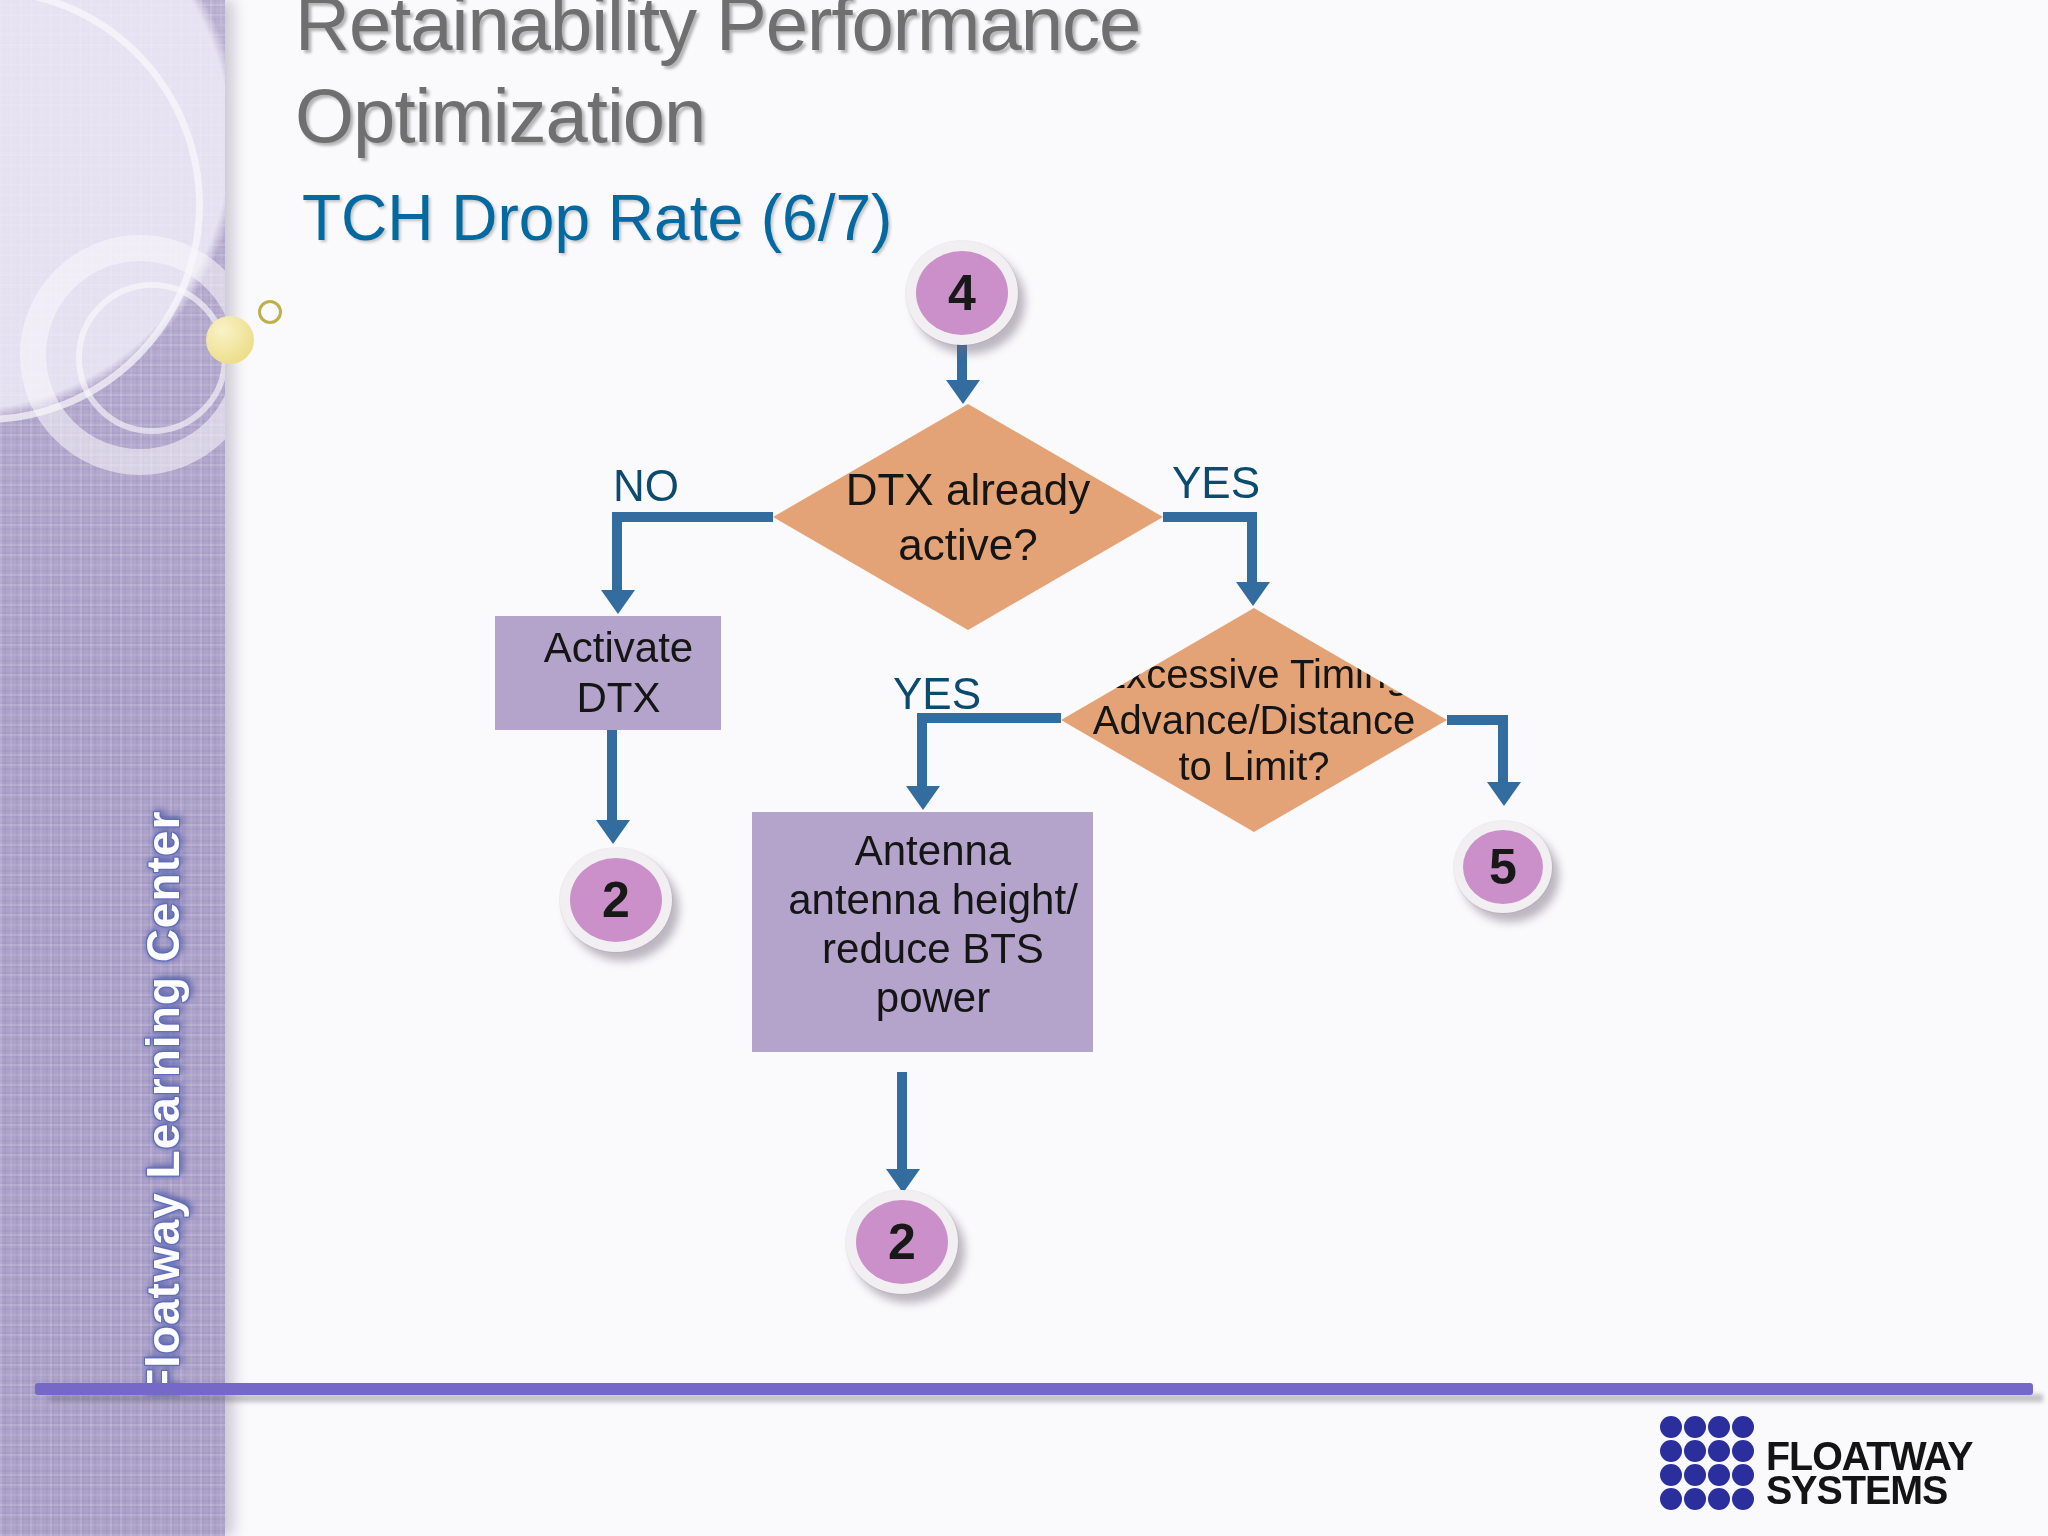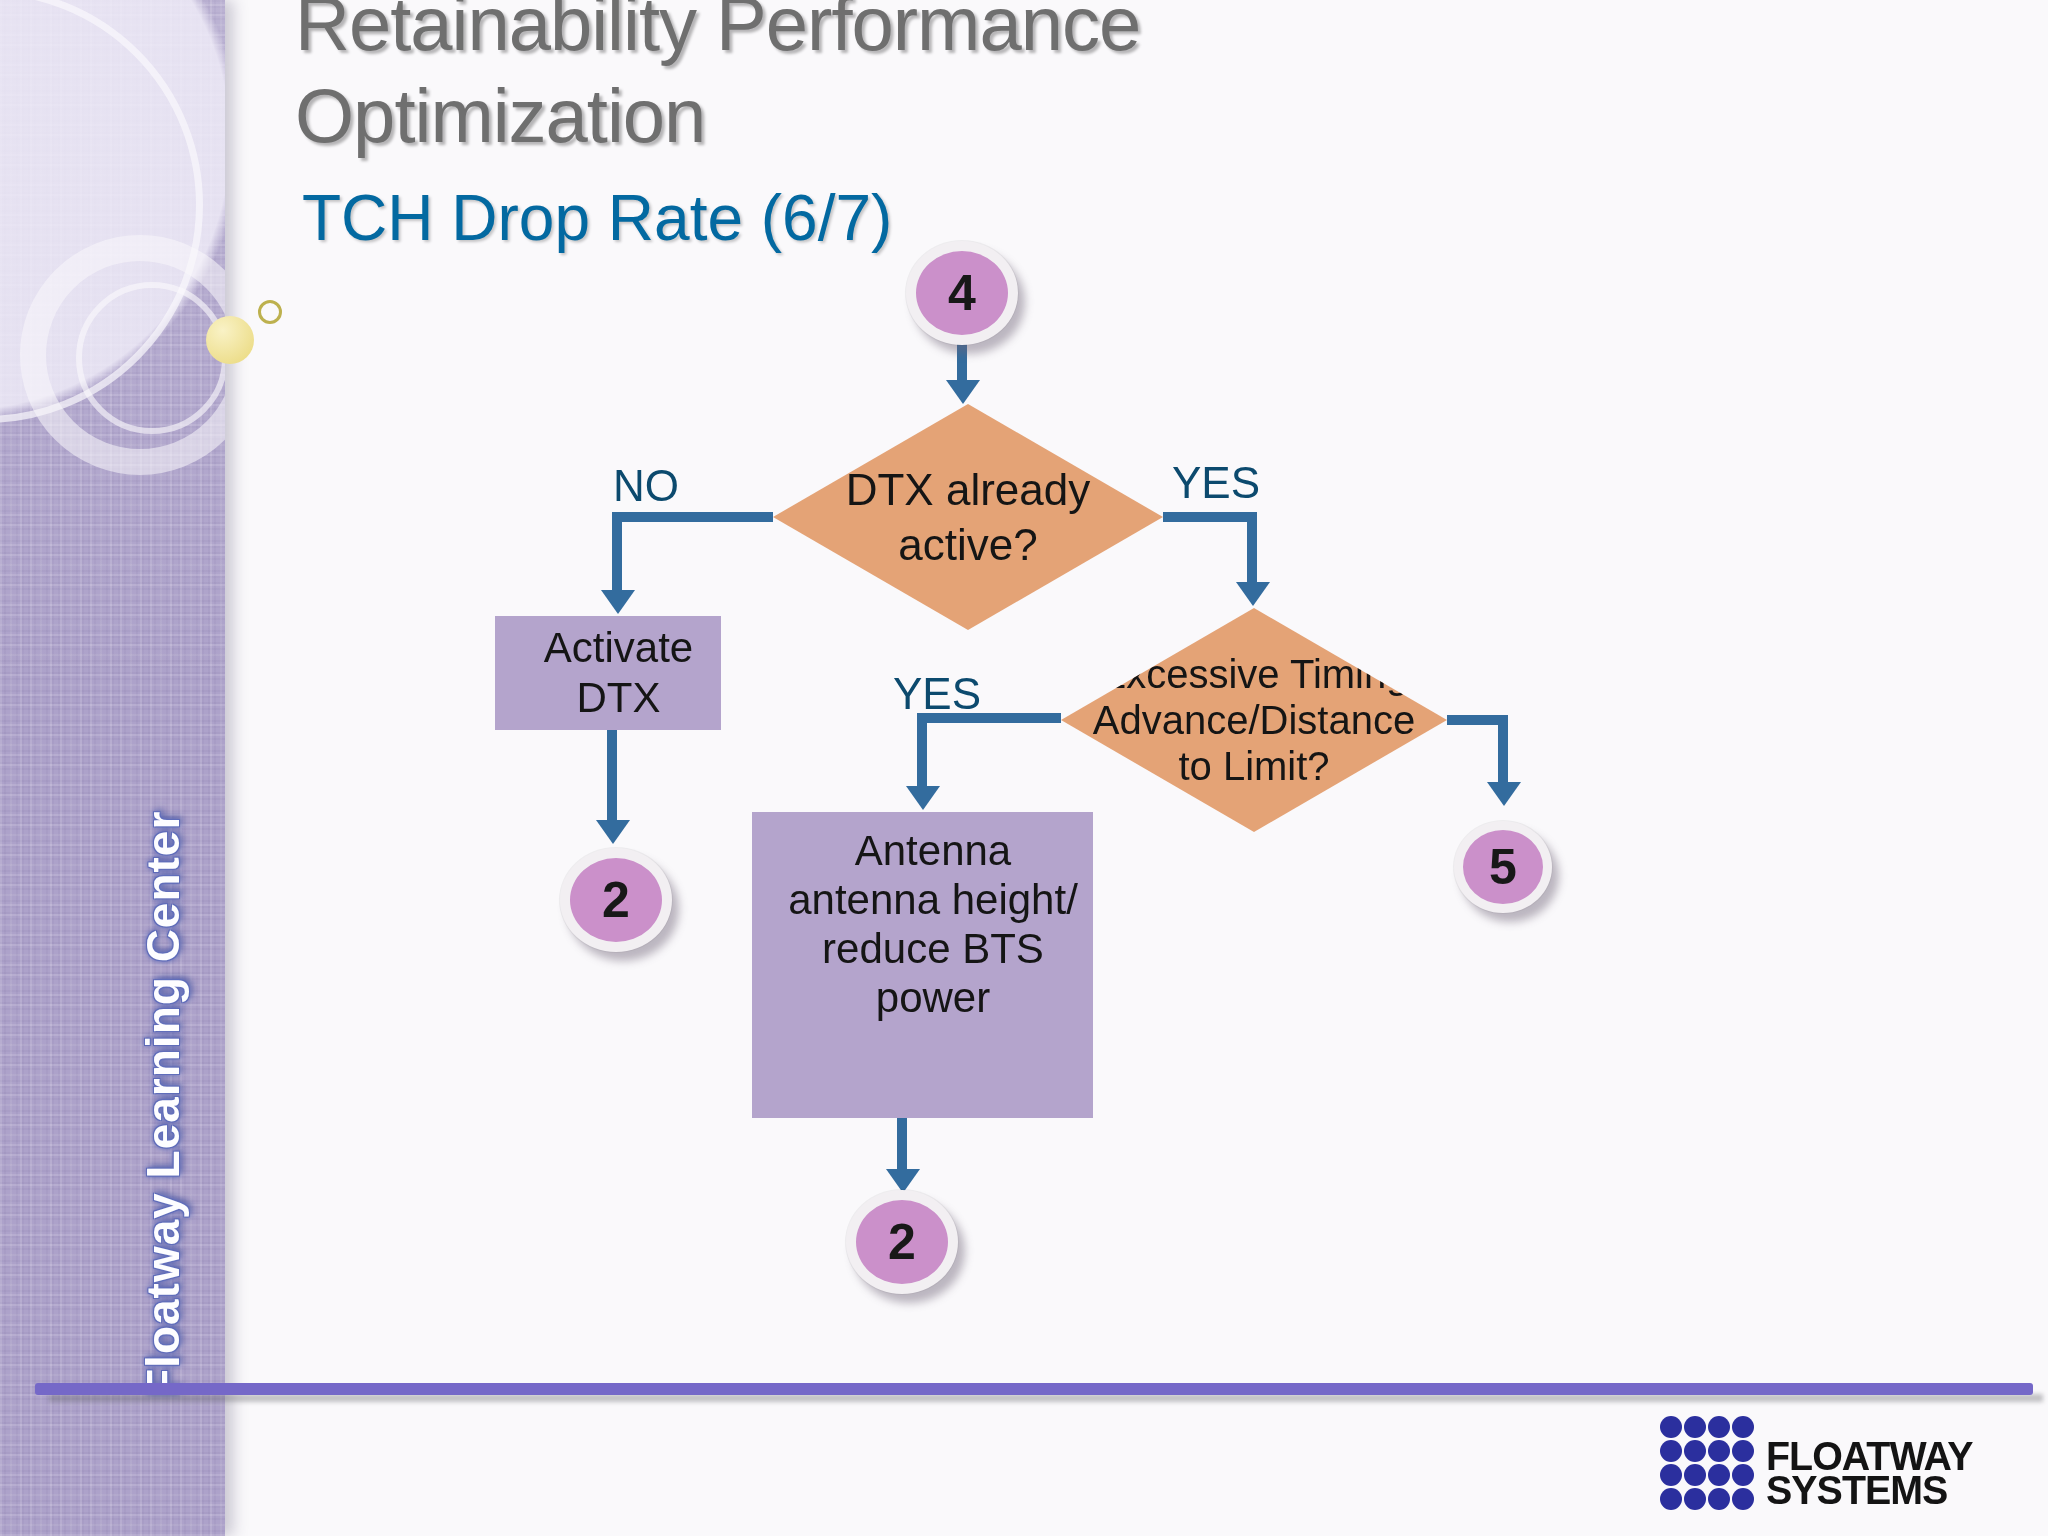--- a/index.html
+++ b/index.html
@@ -74,21 +74,21 @@
     display:flex;flex-direction:column;align-items:center;justify-content:center;
     color:#151515;text-align:center;
   }
   .diamond-1{left:773px;top:404px;width:390px;height:226px;font-size:44px;line-height:55px;}
   .diamond-2{left:1061px;top:608px;width:386px;height:224px;font-size:40px;line-height:46px;}
   .process{
     position:absolute;background:#B4A4CC;color:#151515;text-align:center;
     display:flex;flex-direction:column;align-items:center;padding-left:21px;
   }
   .process-activate{left:495px;top:616px;width:205px;height:114px;font-size:42px;line-height:50px;justify-content:center;}
-  .process-antenna{left:752px;top:812px;width:341px;height:306px;font-size:42px;line-height:49px;padding-top:14px;box-sizing:border-box;}
+  .process-antenna{left:752px;top:812px;width:341px;height:240px;font-size:42px;line-height:49px;padding-top:14px;box-sizing:border-box;}
   .flow-label{
     position:absolute;transform:translate(-50%,-50%);
     font-size:44px;font-weight:400;color:#0c4a6e;white-space:nowrap;
   }
   .seg{position:absolute;background:#336C9E;}
   .head-down{
     position:absolute;width:0;height:0;
     border-left:17px solid transparent;border-right:17px solid transparent;
     border-top:24px solid #336C9E;
   }

